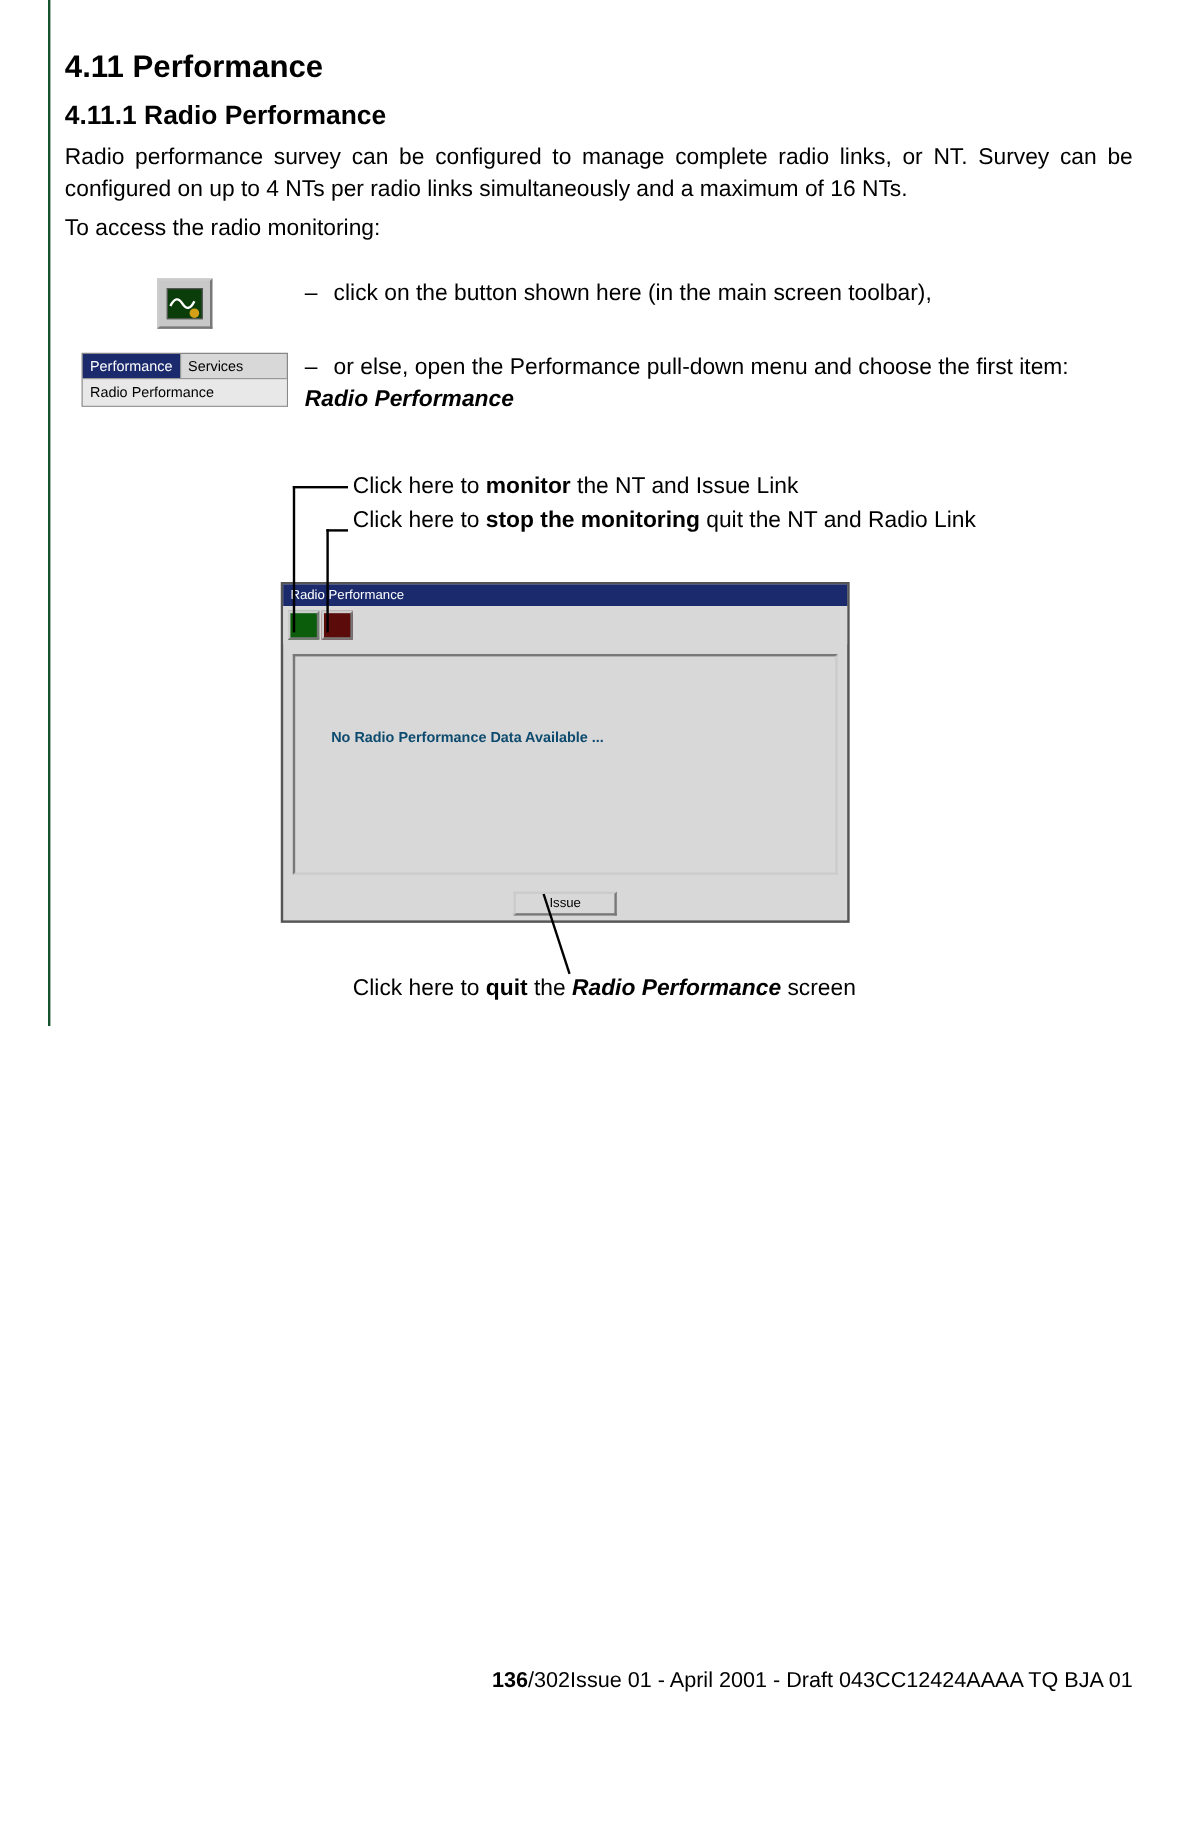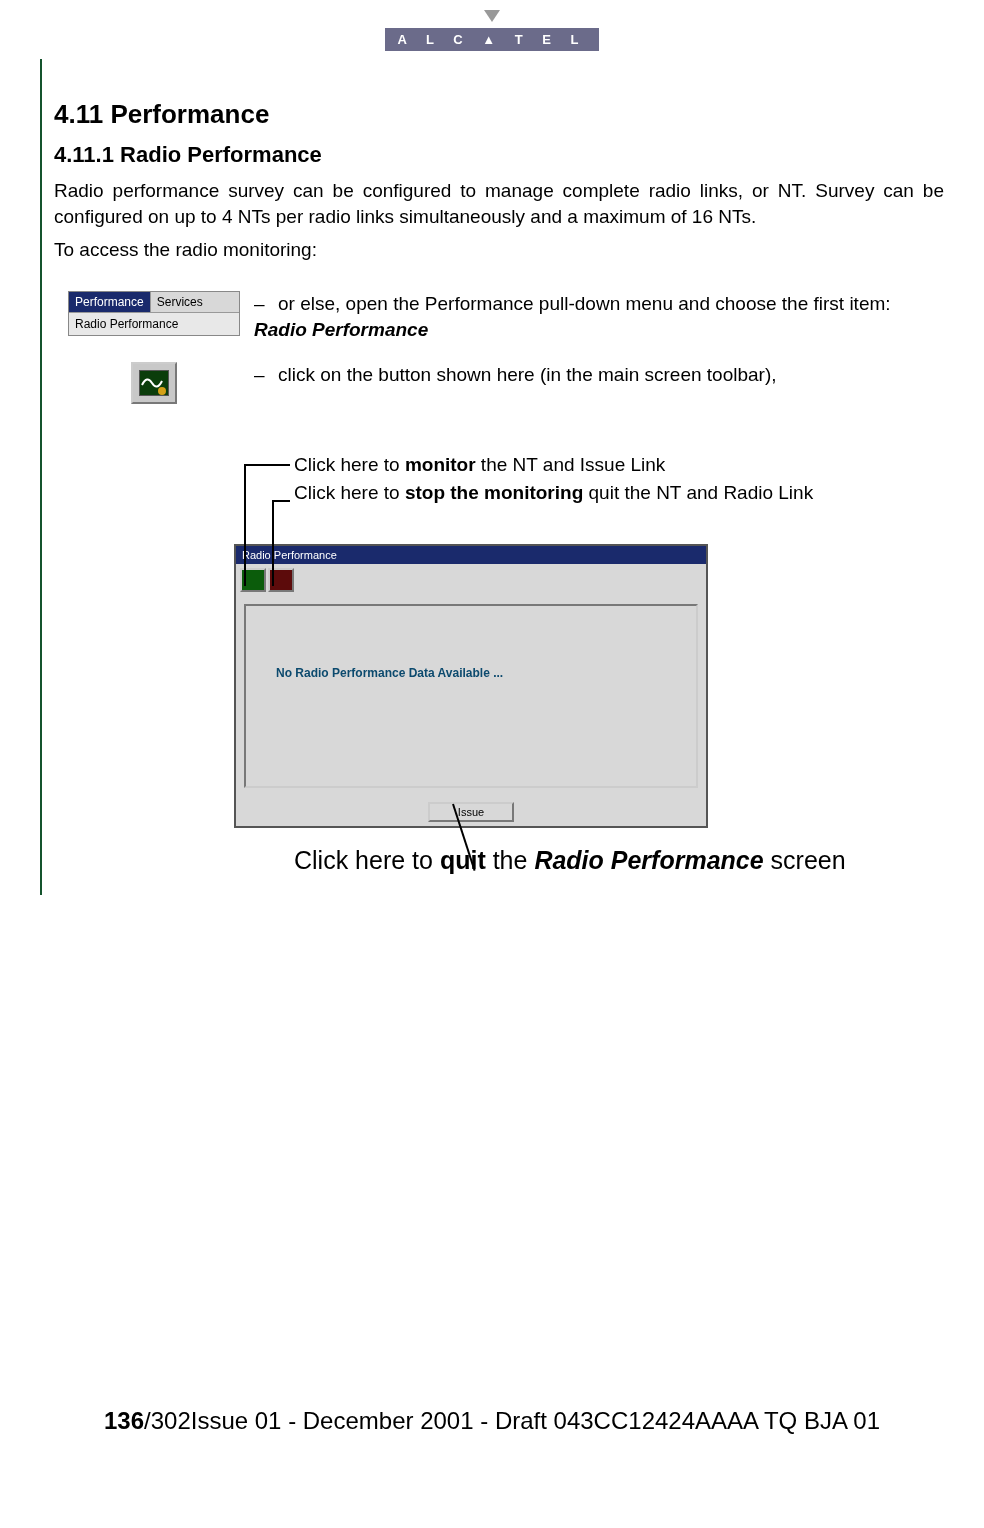--- a/index.html
+++ b/index.html
@@ -188,85 +188,79 @@
     background: #d8d8d8;
   }
   .diag-line {
     position: absolute;
     width: 2px;
     height: 70px;
     background: #000;
     transform-origin: top center;
   }
   .bottom-callout {
-    font-size: 25px;
-    margin-top: 18px;
+    font-size: 19px;
+    margin-top: 44px;
     margin-left: 100px;
   }
   .footer {
     position: absolute;
-    bottom: 20px;
+    bottom: 4px;
     left: 40px;
     right: 40px;
     display: flex;
-    justify-content: center;
-    font-size: 24px;
+    justify-content: flex-end;
+    font-size: 18px;
   }
   .footer .pg b { font-weight: bold; }
 </style>
 </head>
 <body>
 
 <div class="page">
-  <div class="header-logo">
-    <svg width="20" height="16">
-        <polygon points="10,14 2,2 18,2" fill="#999"></polygon>
-      </svg><br>
-    <span class="logo-bar">A L C ▲ T E L</span>
-  </div>
 
   <div class="content">
     <h1>4.11 Performance</h1>
     <h2>4.11.1   Radio Performance</h2>
     <p>Radio performance survey can be configured to manage complete radio links, or NT. Survey can be configured on up to 4 NTs per radio links simultaneously and a maximum of 16 NTs.</p>
     <p>To access the radio monitoring:</p>
 
     <div style="height:20px"></div>
-
-    <div class="bullet-row">
-      <div class="bullet-icon-col">
-        <div class="menu-mock">
-          <div class="menu-top">
-            <div class="menu-perf">Performance</div>
-            <div class="menu-serv">Services</div>
-          </div>
-          <div class="menu-item">Radio Performance</div>
-        </div>
-      </div>
-      <div class="bullet-text-col">
-        <span class="dash">–</span><span>or else, open the Performance pull-down menu and choose the first item: </span><b><i>Radio Performance</i></b>
-      </div>
-    </div>
 
     <div class="bullet-row">
       <div class="bullet-icon-col">
         <div class="toolbar-icon-box">
           <div class="toolbar-icon-inner">
             <svg width="28" height="24" viewBox="0 0 28 24">
               <path d="M2 14 Q7 4 12 12 T22 10" stroke="#fff" stroke-width="2" fill="none"></path>
               <circle cx="22" cy="20" r="4" fill="#d4a017"></circle>
             </svg>
           </div>
         </div>
       </div>
       <div class="bullet-text-col">
         <span class="dash">–</span><span>click on the button shown here (in the main screen toolbar),</span>
       </div>
     </div>
 
+    <div class="bullet-row">
+      <div class="bullet-icon-col">
+        <div class="menu-mock">
+          <div class="menu-top">
+            <div class="menu-perf">Performance</div>
+            <div class="menu-serv">Services</div>
+          </div>
+          <div class="menu-item">Radio Performance</div>
+        </div>
+      </div>
+      <div class="bullet-text-col">
+        <span class="dash">–</span><span>or else, open the Performance pull-down menu and choose the first item: </span><b><i>Radio Performance</i></b>
+      </div>
+    </div>
+
     <div class="figure-wrap">
 
       <div style="position:relative;">
         <div class="pointer-v" style="left:50px; top:10px; height:122px;"></div>
         <div class="pointer-h" style="left:50px; top:10px; width:46px;"></div>
         <div class="pointer-v" style="left:78px; top:46px; height:86px;"></div>
         <div class="pointer-h" style="left:78px; top:46px; width:18px;"></div>
 
         <div class="callout-line">
           <span>Click here to </span><b>monitor</b><span> the NT and Issue Link</span>
@@ -298,17 +292,17 @@
         <span>Click here to </span><b>quit</b><span> the </span><b><i>Radio Performance</i></b><span> screen</span>
       </div>
 
     </div>
   </div>
 
   <div style="height:500px;"></div>
 
   <div class="footer">
     <span class="pg"><b>136</b><span>/302</span></span>
-    <span>Issue 01 - December 2001 - Draft 04</span>
+    <span>Issue 01 - April 2001 - Draft 04</span>
     <span>3CC12424AAAA TQ BJA 01</span>
   </div>
 
 </div>
 
 </body></html>

